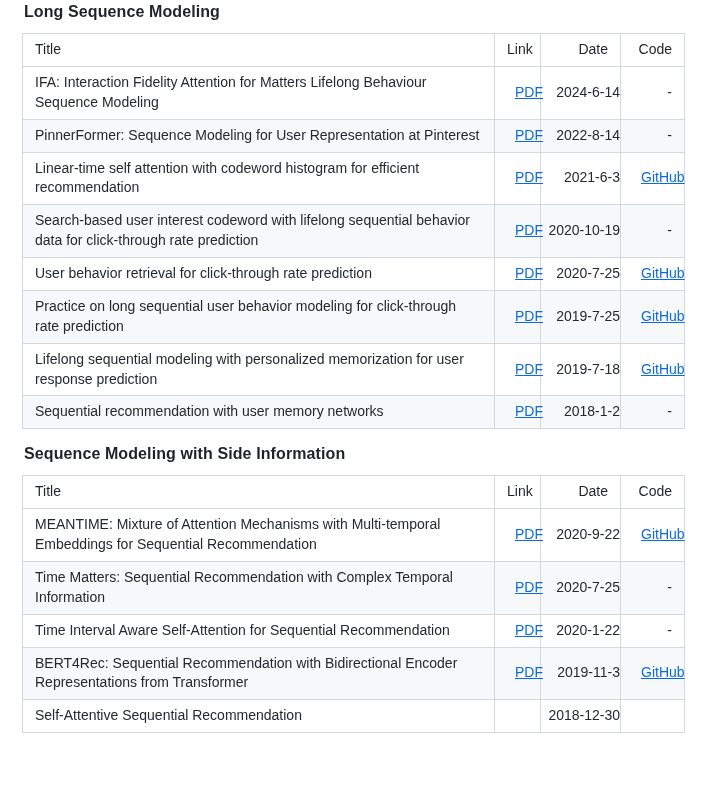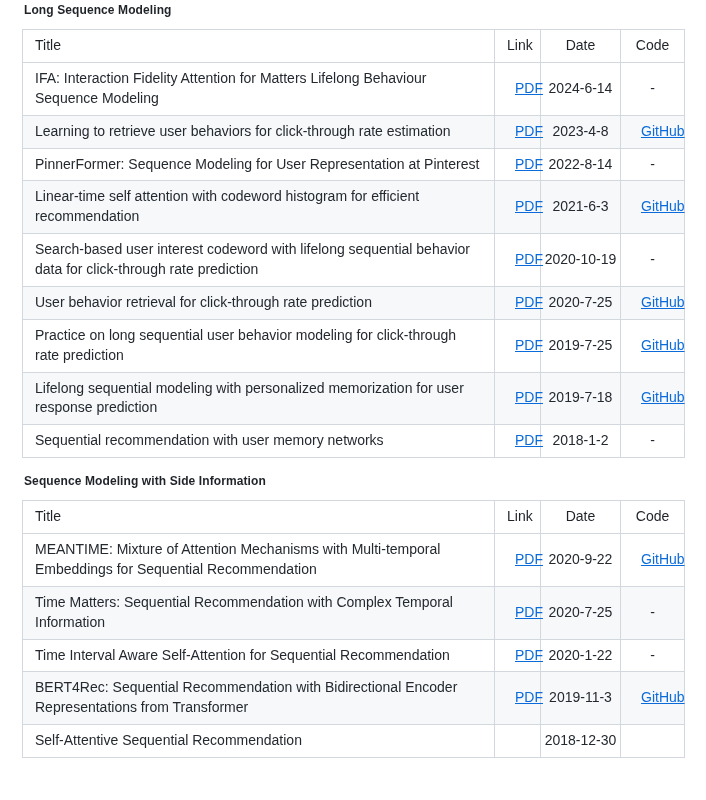--- a/index.html
+++ b/index.html
@@ -12,21 +12,21 @@
   *{box-sizing:border-box;}
   html,body{margin:0;padding:0;background:#ffffff;}
   body{
     font-family:"Liberation Sans","DejaVu Sans",sans-serif;
     color:var(--text);
     font-size:14px;
     width:706px;
   }
   .page{padding:3px 21px 14px 22px;}
   .heading{
-    font-size:12px;
+    font-size:16px;
     font-weight:600;
     color:var(--heading);
     margin:0 0 12px 2px;
     letter-spacing:.1px;
   }
   .section + .section .heading{margin-top:16px;}
   table.papers{
     width:100%;
     border-collapse:collapse;
     table-layout:fixed;
@@ -36,21 +36,21 @@
   .col-code{width:64px;}
   table.papers th, table.papers td{
     border:1px solid var(--border);
     padding:6px 12px;
     line-height:1.42;
     font-weight:400;
     text-align:left;
     vertical-align:middle;
   }
   table.papers th{color:var(--heading);}
-  table.papers .center{text-align:center;}
+  table.papers .center{text-align:right;}
   table.papers td.date-cell{padding:6px 0;}
   tbody tr:nth-child(even){background:var(--zebra);}
   a{
     color:var(--link);
     text-decoration:underline;
     cursor:pointer;
     margin-left:8px;
   }
 </style>
 </head>
@@ -73,26 +73,20 @@
             <th class="center">Date</th>
             <th class="center">Code</th>
           </tr>
       </thead>
       <tbody>
           <tr>
             <td>IFA: Interaction Fidelity Attention for Matters Lifelong Behaviour Sequence Modeling</td>
             <td class="center"><a href="#">PDF</a></td>
             <td class="center date-cell">2024-6-14</td>
             <td class="center">-</td>
-          </tr>
-          <tr>
-            <td>Learning to retrieve user behaviors for click-through rate estimation</td>
-            <td class="center"><a href="#">PDF</a></td>
-            <td class="center date-cell">2023-4-8</td>
-            <td class="center"><a href="#">GitHub</a></td>
           </tr>
           <tr>
             <td>PinnerFormer: Sequence Modeling for User Representation at Pinterest</td>
             <td class="center"><a href="#">PDF</a></td>
             <td class="center date-cell">2022-8-14</td>
             <td class="center">-</td>
           </tr>
           <tr>
             <td>Linear-time self attention with codeword histogram for efficient recommendation</td>
             <td class="center"><a href="#">PDF</a></td>

